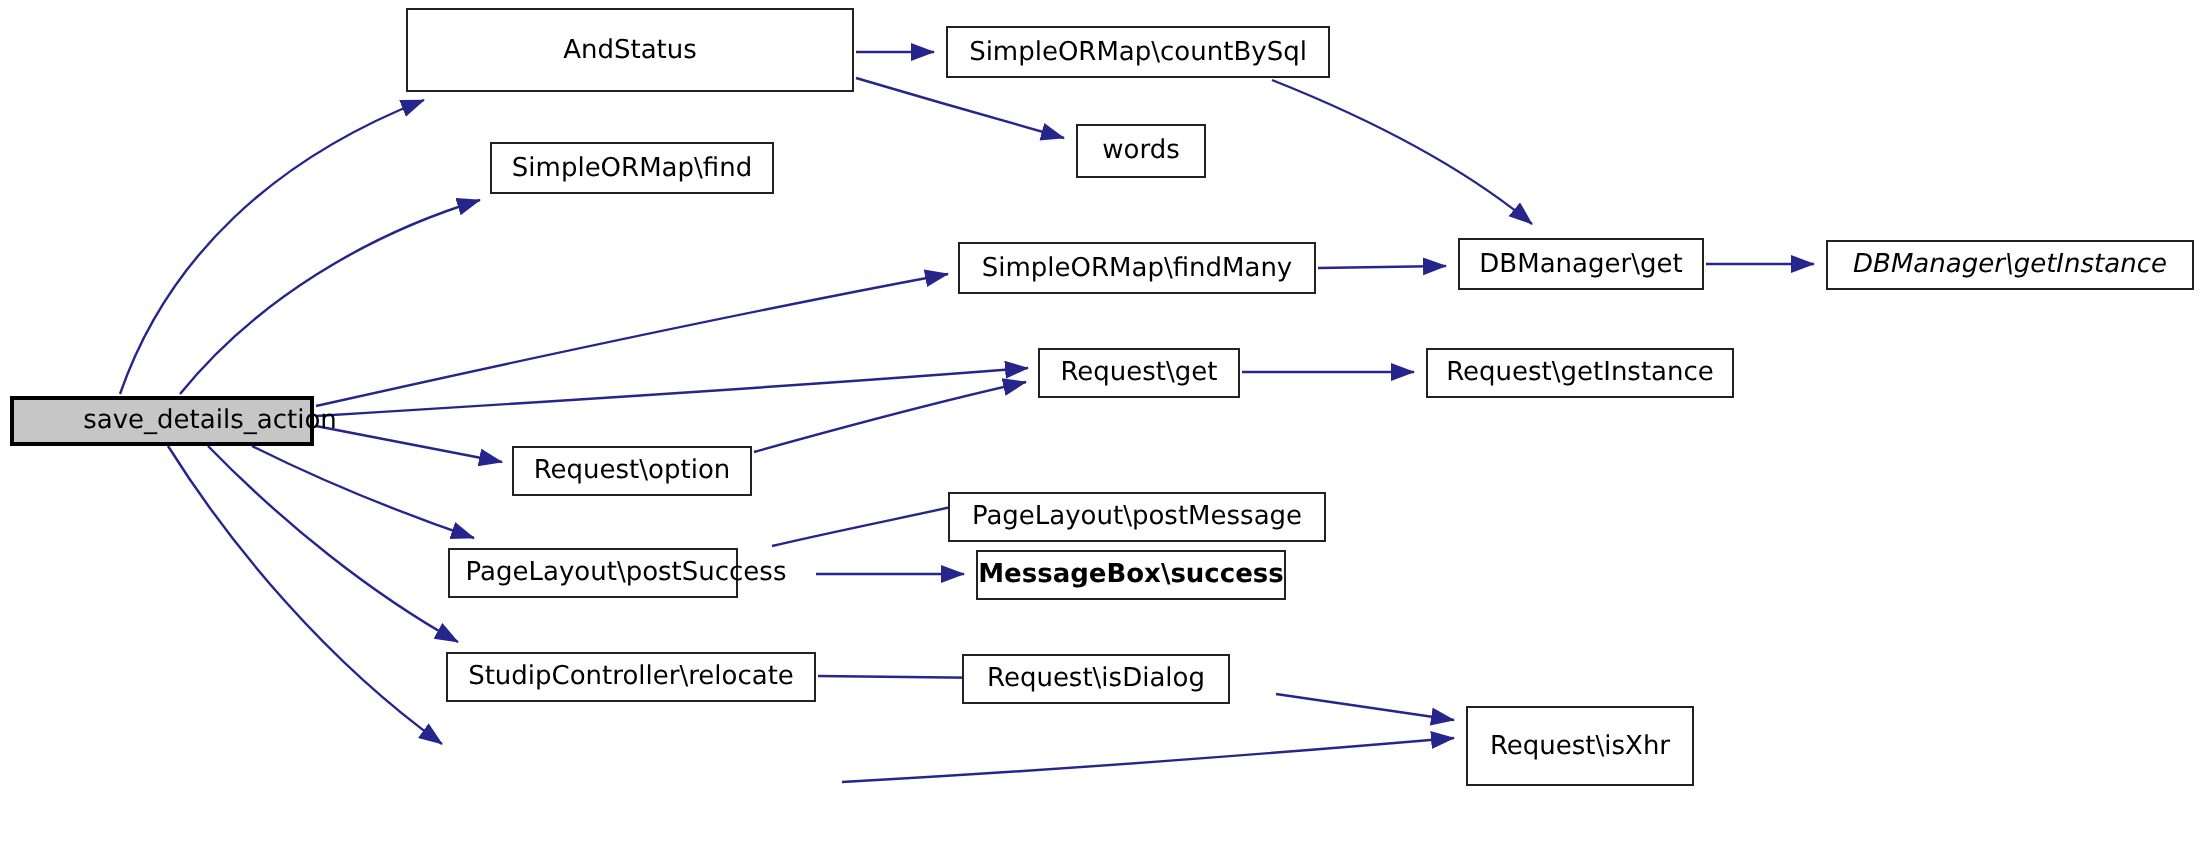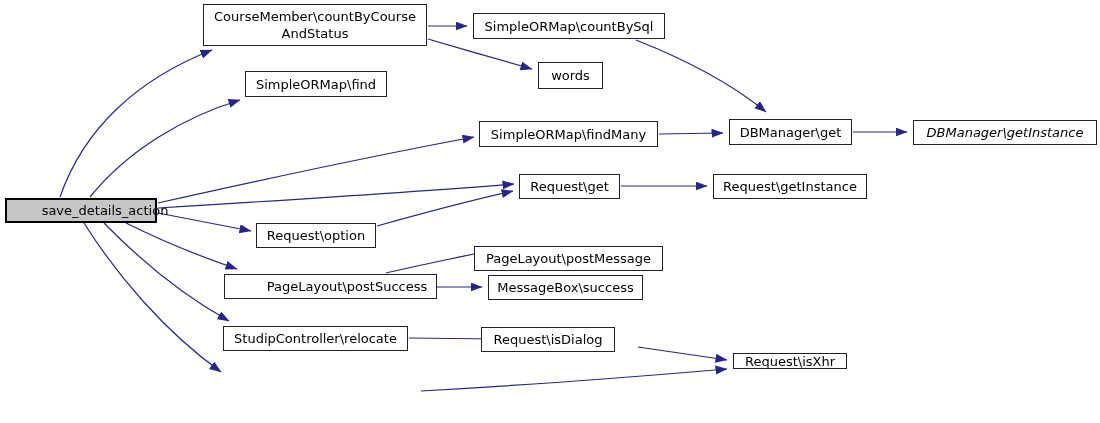--- a/index.html
+++ b/index.html
@@ -72,21 +72,20 @@
     <path class="edge" marker-end="url(#arrow)" d="M 409,338 L 497,339"></path>
     <path class="edge" marker-end="url(#arrow)" d="M 638,347 C 672,352 701,356 727,360"></path>
     <path class="edge" marker-end="url(#arrow)" d="M 421,391 C 530,385 645,376 727,369"></path>
   </svg>
 
   <div class="node current" style="left:5px;top:198px;width:152px;height:25px;padding-left:48px;">
     <span>save_details_action</span>
   </div>
 
   <div class="node" style="left:203px;top:4px;width:224px;height:42px;">
-    <span>CourseMember\countByCourse</span>
     <span>AndStatus</span>
   </div>
 
   <div class="node" style="left:473px;top:13px;width:192px;height:26px;">
     <span>SimpleORMap\countBySql</span>
   </div>
 
   <div class="node" style="left:538px;top:62px;width:65px;height:27px;">
     <span>words</span>
   </div>
@@ -116,34 +115,34 @@
   </div>
 
   <div class="node" style="left:256px;top:223px;width:120px;height:25px;">
     <span>Request\option</span>
   </div>
 
   <div class="node" style="left:474px;top:224px;width:189px;height:25px;margin-top:22px;">
     <span>PageLayout\postMessage</span>
   </div>
 
-  <div class="node" style="left:224px;top:274px;width:213px;height:25px;padding-left:33px;">
+  <div class="node" style="left:224px;top:274px;width:145px;height:25px;padding-left:33px;">
     <span>PageLayout\postSuccess</span>
   </div>
 
-  <div class="node" style="left:488px;top:275px;width:155px;height:25px;">
+  <div class="node" style="left:488px;top:275px;width:155px;height:25px;font-weight:bold;">
     <span>MessageBox\success</span>
   </div>
 
   <div class="node" style="left:223px;top:326px;width:185px;height:25px;">
     <span>StudipController\relocate</span>
   </div>
 
   <div class="node" style="left:481px;top:327px;width:134px;height:25px;text-align:center;">
     <span>Request\isDialog</span>
   </div>
 
-  <div class="node" style="left:733px;top:353px;width:114px;height:16px;">
+  <div class="node" style="left:733px;top:353px;width:114px;height:40px;">
     <span>Request\isXhr</span>
   </div>
 
 
 </div>
 
 </body></html>

